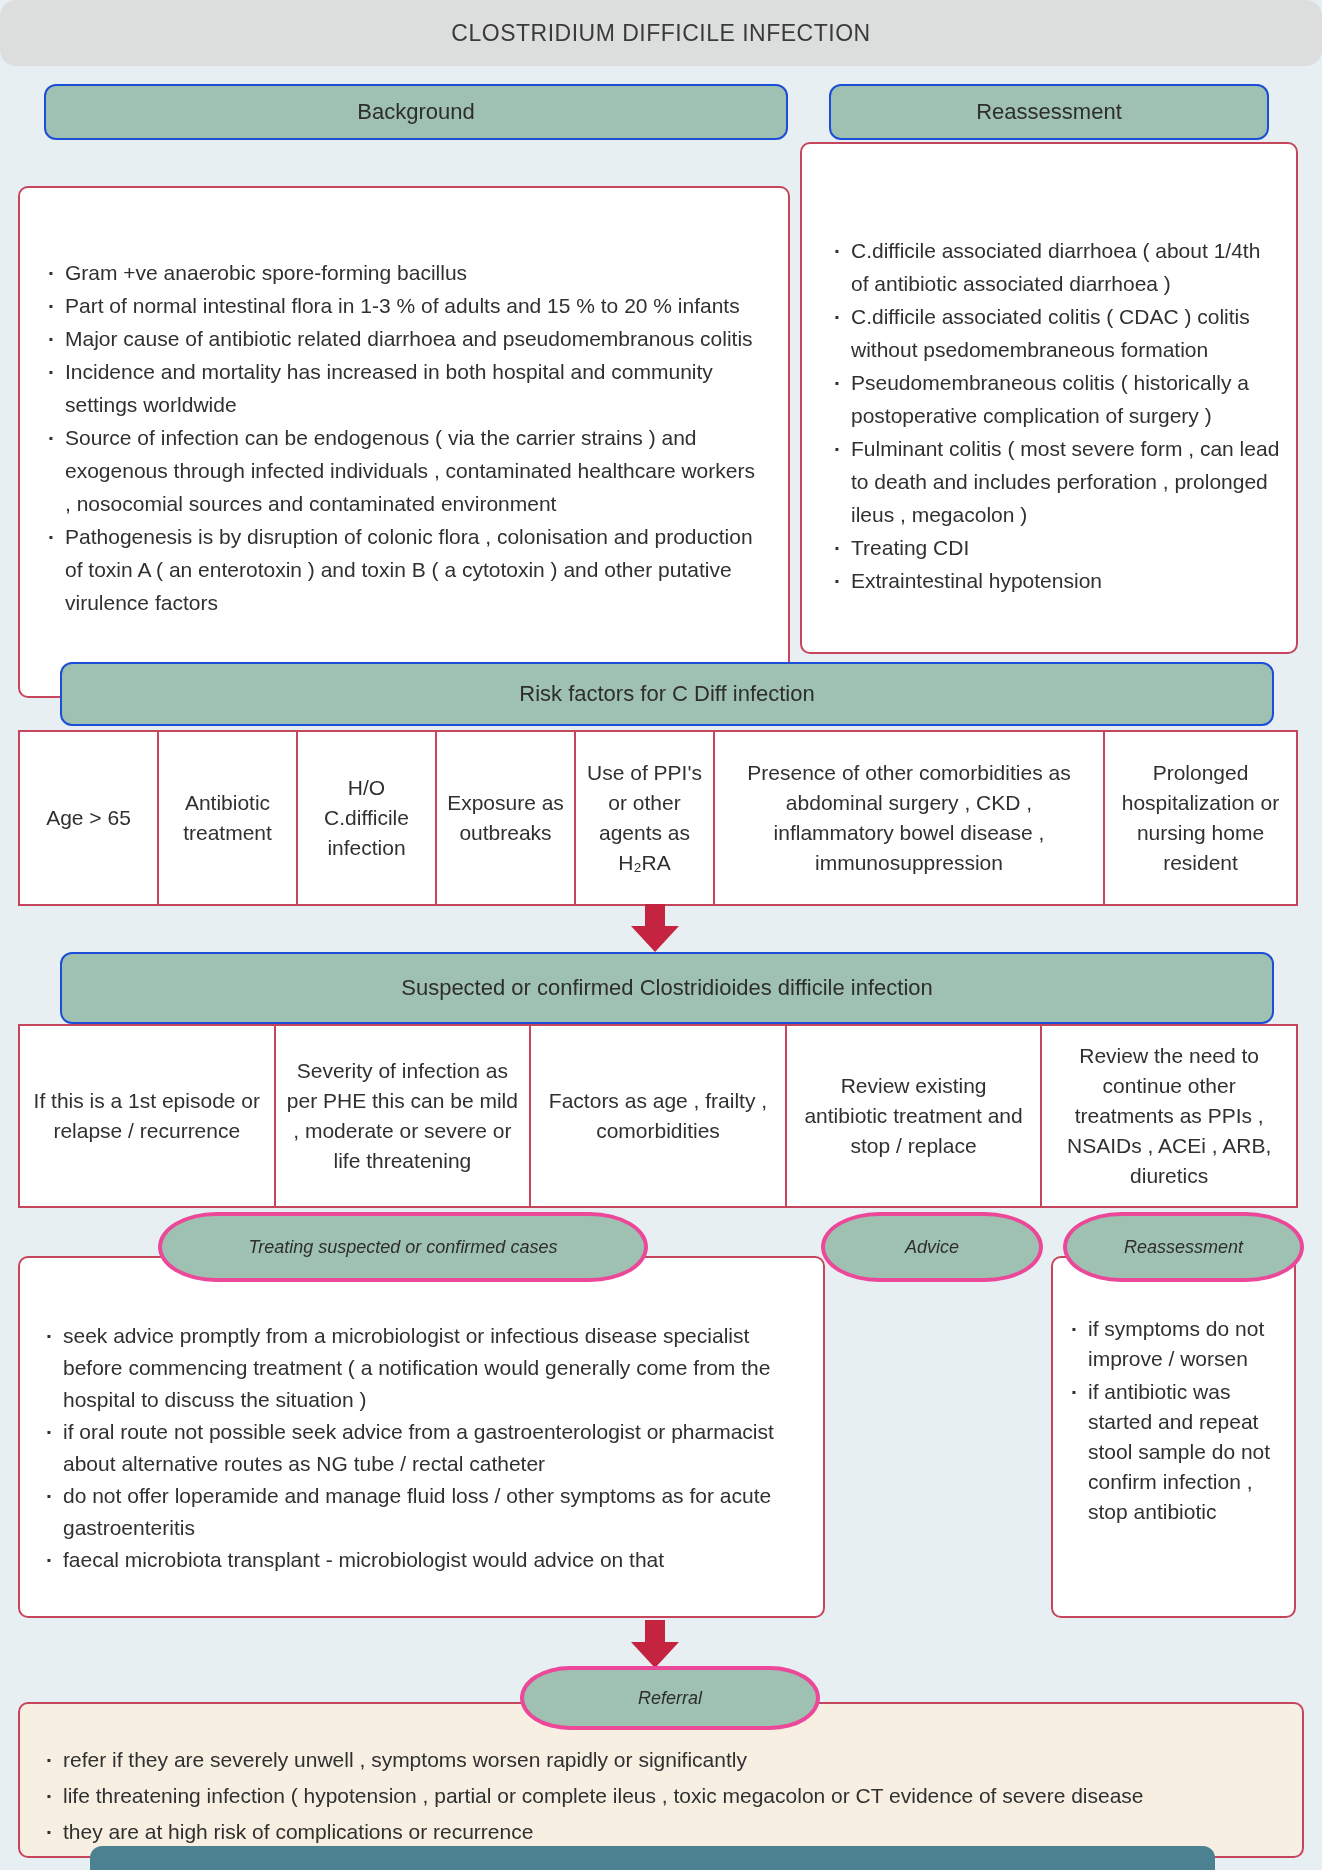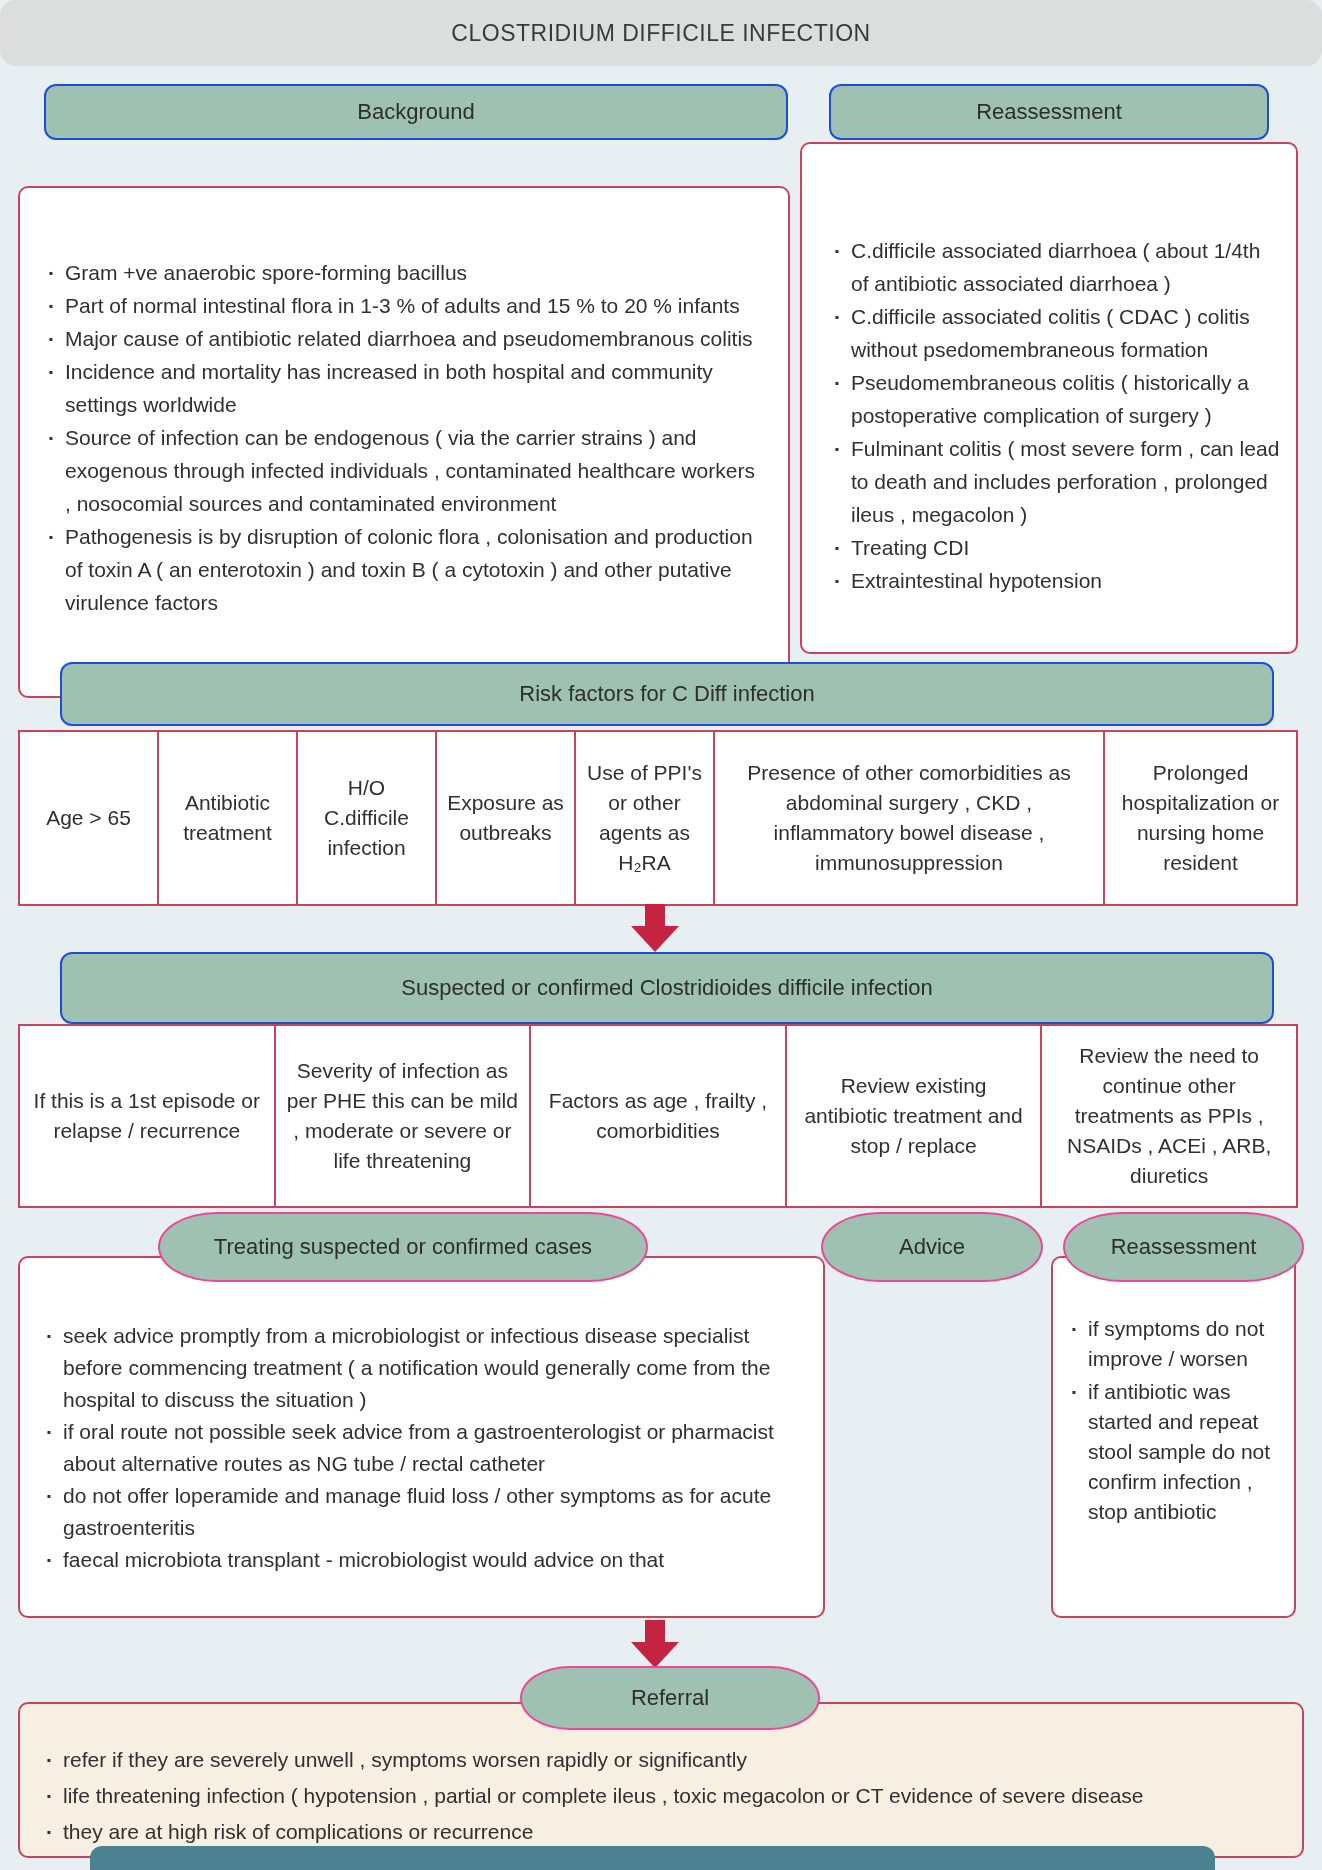--- a/index.html
+++ b/index.html
@@ -49,23 +49,23 @@
   .suspected-row { left:18px; top:1024px; width:1280px; height:184px; }
   .suspected-row > div { flex:1; }
   
   .block-arrow { position:absolute; width:48px; z-index:2; }
   .arrow-stem { width:20px; height:22px; background:#c52441; margin:0 auto; }
   .arrow-head { width:0; height:0; border-left:24px solid transparent; border-right:24px solid transparent; border-top:26px solid #c52441; }
   .arrow-1 { left:631px; top:904px; }
   .arrow-2 { left:631px; top:1620px; }
   
   .pill {
-    position:absolute; background:#9ec1b2; border:2px solid #ec4899;
+    position:absolute; background:#9ec1b2; border:4px solid #ec4899;
     border-radius:60px / 36px; display:flex; align-items:center; justify-content:center;
-    font-size:22px; color:#2e2e2e; z-index:3; text-align:center;
+    font-size:18px; color:#2e2e2e; z-index:3; text-align:center;font-style:italic;
   }
   .pill-treating     { left:158px;  top:1212px; width:490px; height:70px; }
   .pill-advice       { left:821px;  top:1212px; width:222px; height:70px; }
   .pill-reassessment { left:1063px; top:1212px; width:241px; height:70px; }
   .pill-referral     { left:520px;  top:1666px; width:300px; height:64px; border-radius:50px / 32px; }
   
   .box-treating     { left:18px;   top:1256px; width:807px; height:362px; padding:62px 28px 0 24px; }
   .box-advice       { left:823px;  top:1256px; width:230px; height:362px; padding:56px 10px 0 16px; }
   .box-reassessment { left:1051px; top:1256px; width:245px; height:362px; padding:56px 8px 0 16px; }
   .box-treating .bullets { line-height:32px; }

